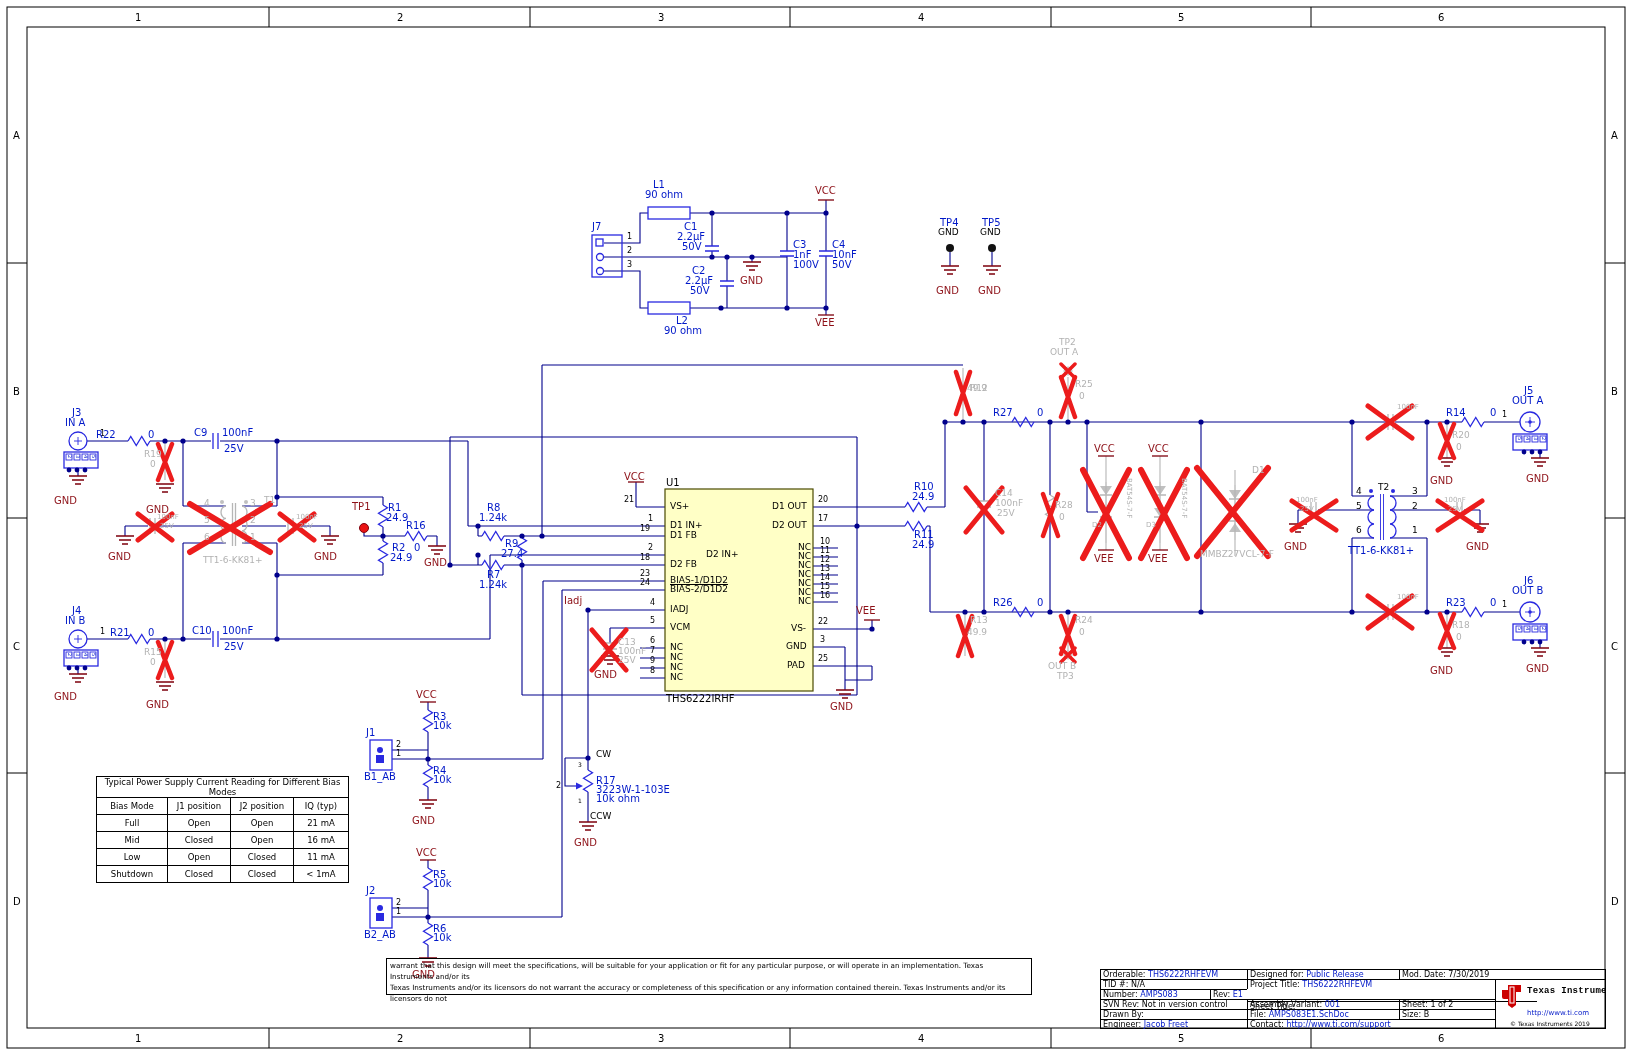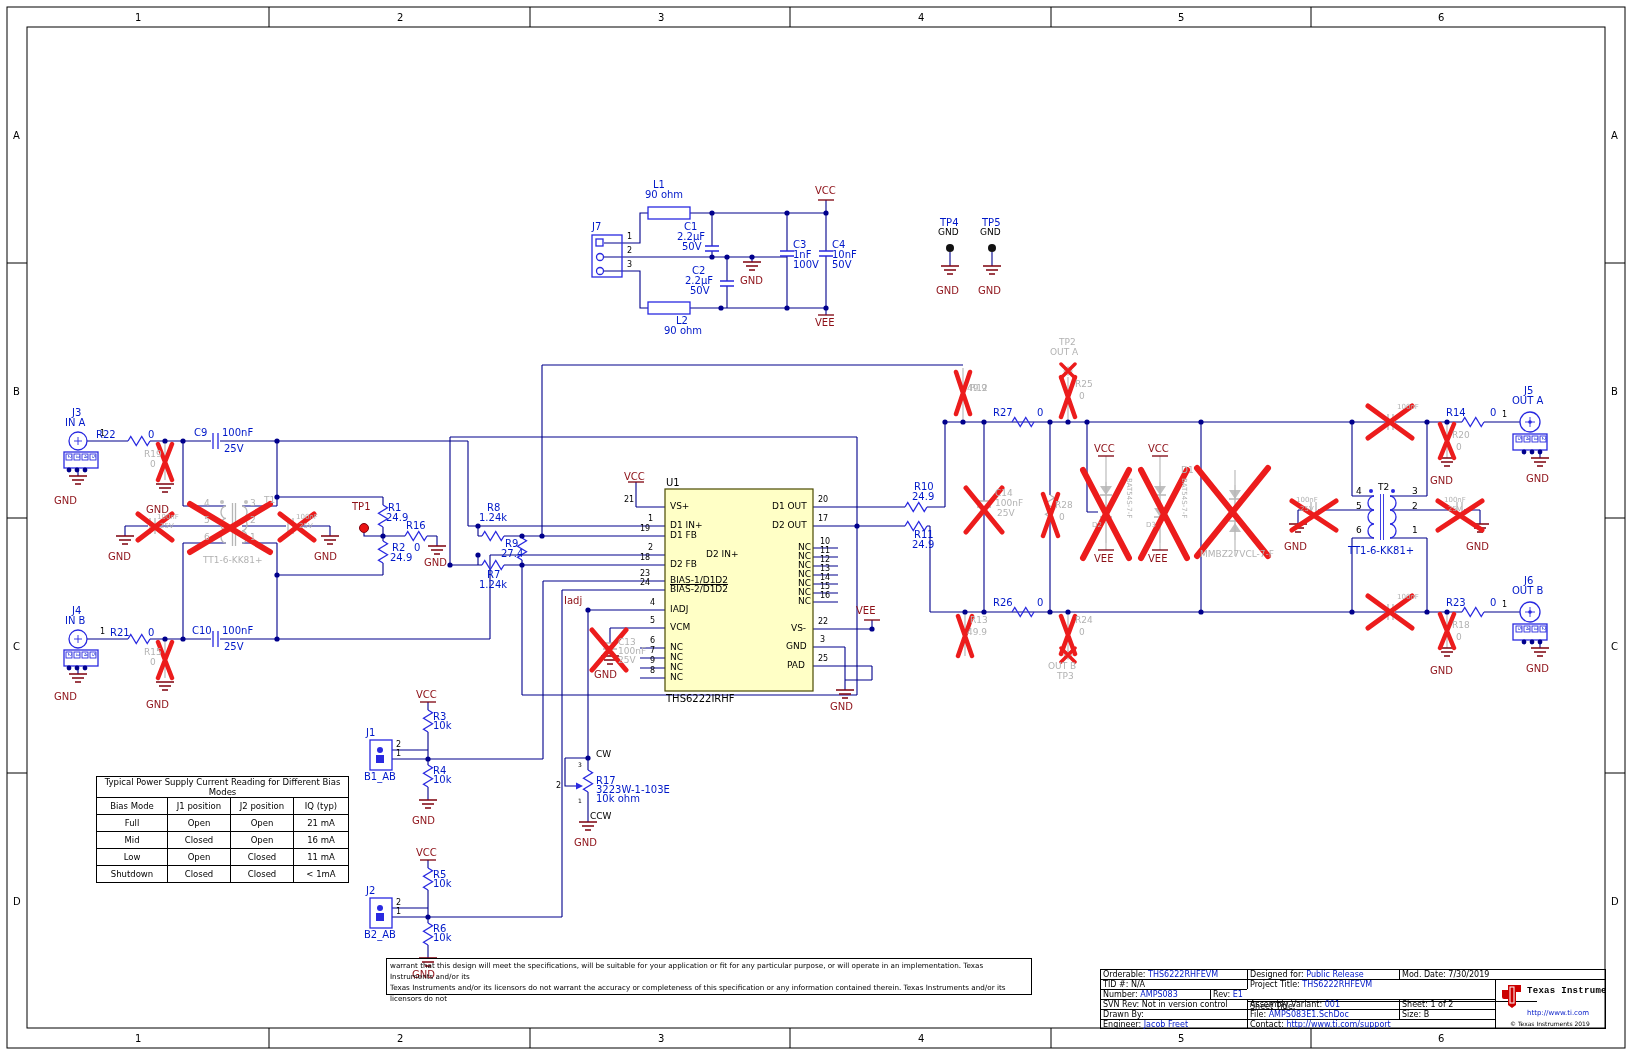--- a/index.html
+++ b/index.html
@@ -473,21 +473,21 @@
       <span class="lb g" style="left: 1048px; top: 662px;">OUT B</span>
       <span class="lb g" style="left: 1057px; top: 672px;">TP3</span>
       <span class="lb r" style="left: 1094px; top: 444px;">VCC</span>
       <span class="lb r" style="left: 1148px; top: 444px;">VCC</span>
       <span class="lb r" style="left: 1094px; top: 554px;">VEE</span>
       <span class="lb r" style="left: 1148px; top: 554px;">VEE</span>
       <span class="lb v" style="left: 1125px; top: 478px;">BAT54S-7-F</span>
       <span class="lb v" style="left: 1180px; top: 478px;">BAT54S-7-F</span>
       <span class="lb gt" style="left: 1092px; top: 522px;">D2</span>
       <span class="lb gt" style="left: 1146px; top: 522px;">D3</span>
-      <span class="lb g" style="left: 1181px; top: 466px; text-align: right;">D1</span>
+      <span class="lb g" style="left: 1252px; top: 466px; text-align: right;">D1</span>
       <span class="lb g" style="left: 1200px; top: 550px;">MMBZ27VCL-7-F</span>
       <span class="lb k" style="left: 1356px; top: 487px;">4</span>
       <span class="lb k" style="left: 1378px; top: 483px;">T2</span>
       <span class="lb k" style="left: 1412px; top: 487px;">3</span>
       <span class="lb k" style="left: 1356px; top: 502px;">5</span>
       <span class="lb k" style="left: 1412px; top: 502px;">2</span>
       <span class="lb k" style="left: 1356px; top: 526px;">6</span>
       <span class="lb k" style="left: 1412px; top: 526px;">1</span>
       <span class="lb b" style="left: 1348px; top: 546px;">TT1-6-KK81+</span>
       <span class="lb gt" style="left: 1296px; top: 497px;">100nF</span>

